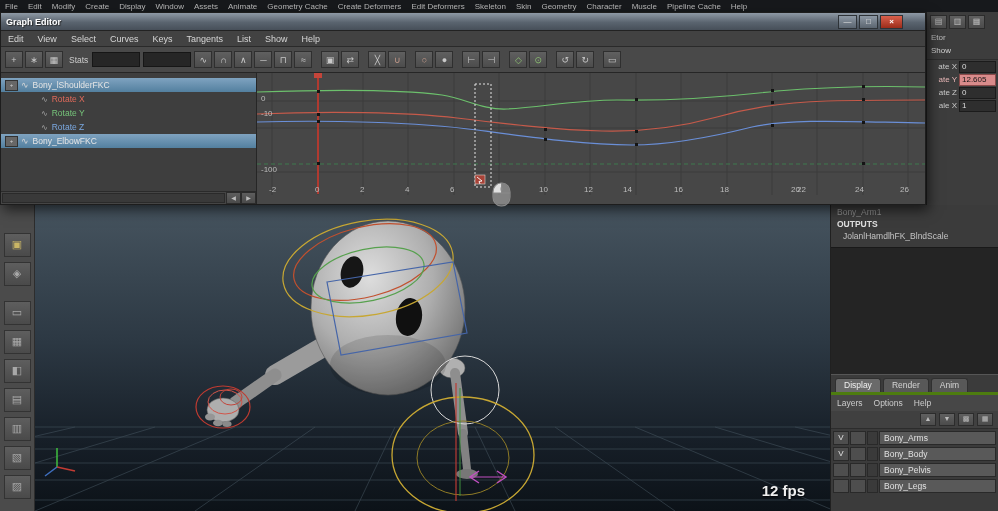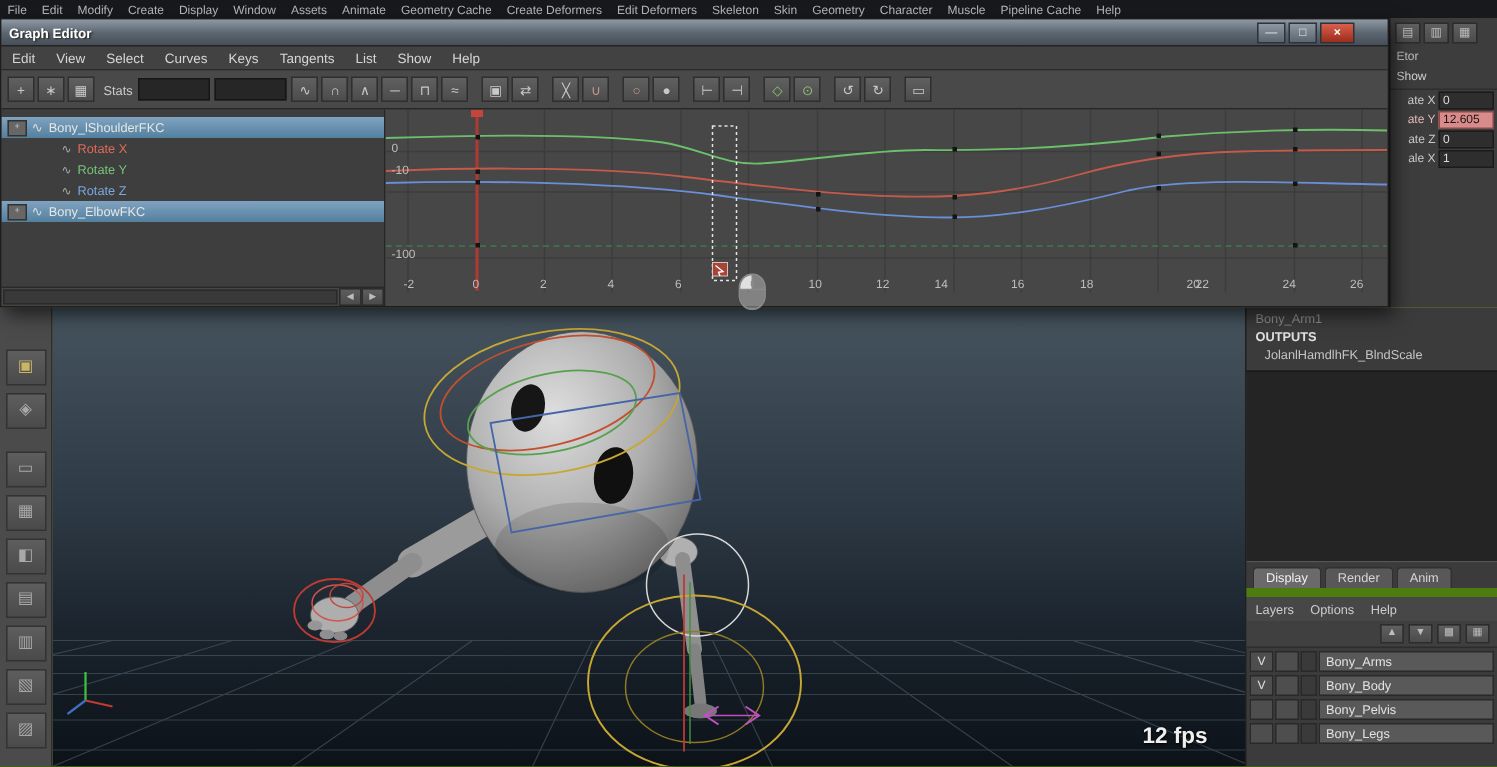--- a/index.html
+++ b/index.html
@@ -47,21 +47,21 @@
                border-left:1px solid #202020;box-sizing:border-box;font-size:8.5px;color:#cccccc;}
   .rp-faint{color:#8d8d8d;padding:2px 6px 0;}
   .rp-outputs{color:#e0e0e0;font-weight:bold;padding:2px 6px 0;}
   .rp-output-item{color:#c4c4c4;padding:2px 6px 3px 12px;white-space:nowrap;overflow:hidden;}
   .rp-empty{height:126px;background:#242424;border-top:1px solid #191919;border-bottom:1px solid #565656;
             margin-top:3px;}
   .rp-tabs{display:flex;gap:2px;padding:3px 4px 0;background:#3b3b3b;}
   .rp-tab{background:#585858;border:1px solid #303030;border-bottom:none;border-radius:3px 3px 0 0;
           padding:1px 8px 2px;font-size:8.5px;color:#d5d5d5;cursor:default;}
   .rp-tab.sel{background:#6a6a6a;color:#f0f0f0;}
-  .rp-menu{display:flex;gap:11px;padding:3px 6px;background:#474747;border-top:6px solid #4d7c0f;}
+  .rp-menu{display:flex;gap:11px;padding:3px 6px;background:#474747;border-top:3px solid #4d7c0f;}
   .rp-menu span{cursor:default;}
   .rp-iconrow{display:flex;justify-content:flex-end;gap:3px;padding:2px 5px;background:#404040;
               border-bottom:1px solid #2c2c2c;}
   .rp-icon{width:14px;height:11px;background:linear-gradient(#606060,#4b4b4b);border:1px solid #2c2c2c;
            color:#bdbdbd;font-size:7px;line-height:10px;text-align:center;}
   .layer-rows{padding:2px 2px;}
   .layer-row{display:flex;height:14px;margin-bottom:2px;gap:1px;}
   .layer-vis{width:14px;background:#4e4e4e;border:1px solid #292929;color:#e0e0e0;font-size:8px;
              text-align:center;line-height:12px;}
   .layer-box{width:14px;background:#4e4e4e;border:1px solid #292929;}

